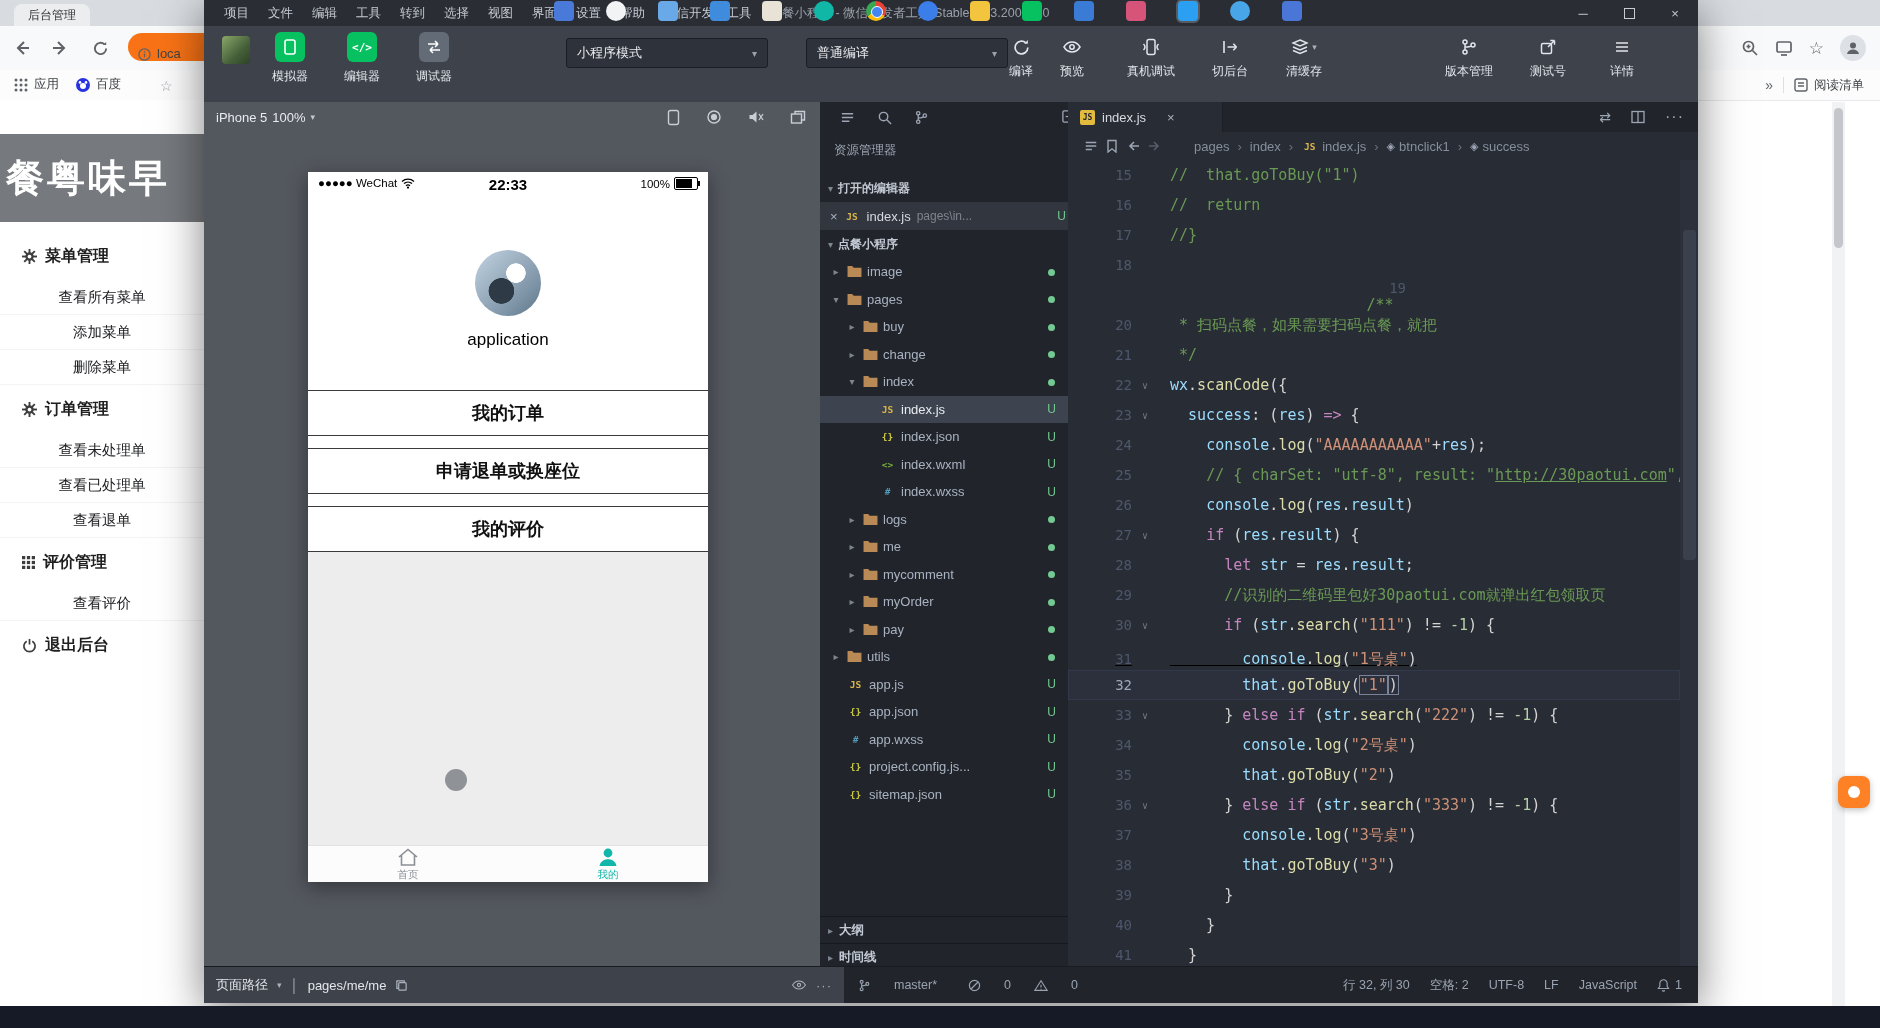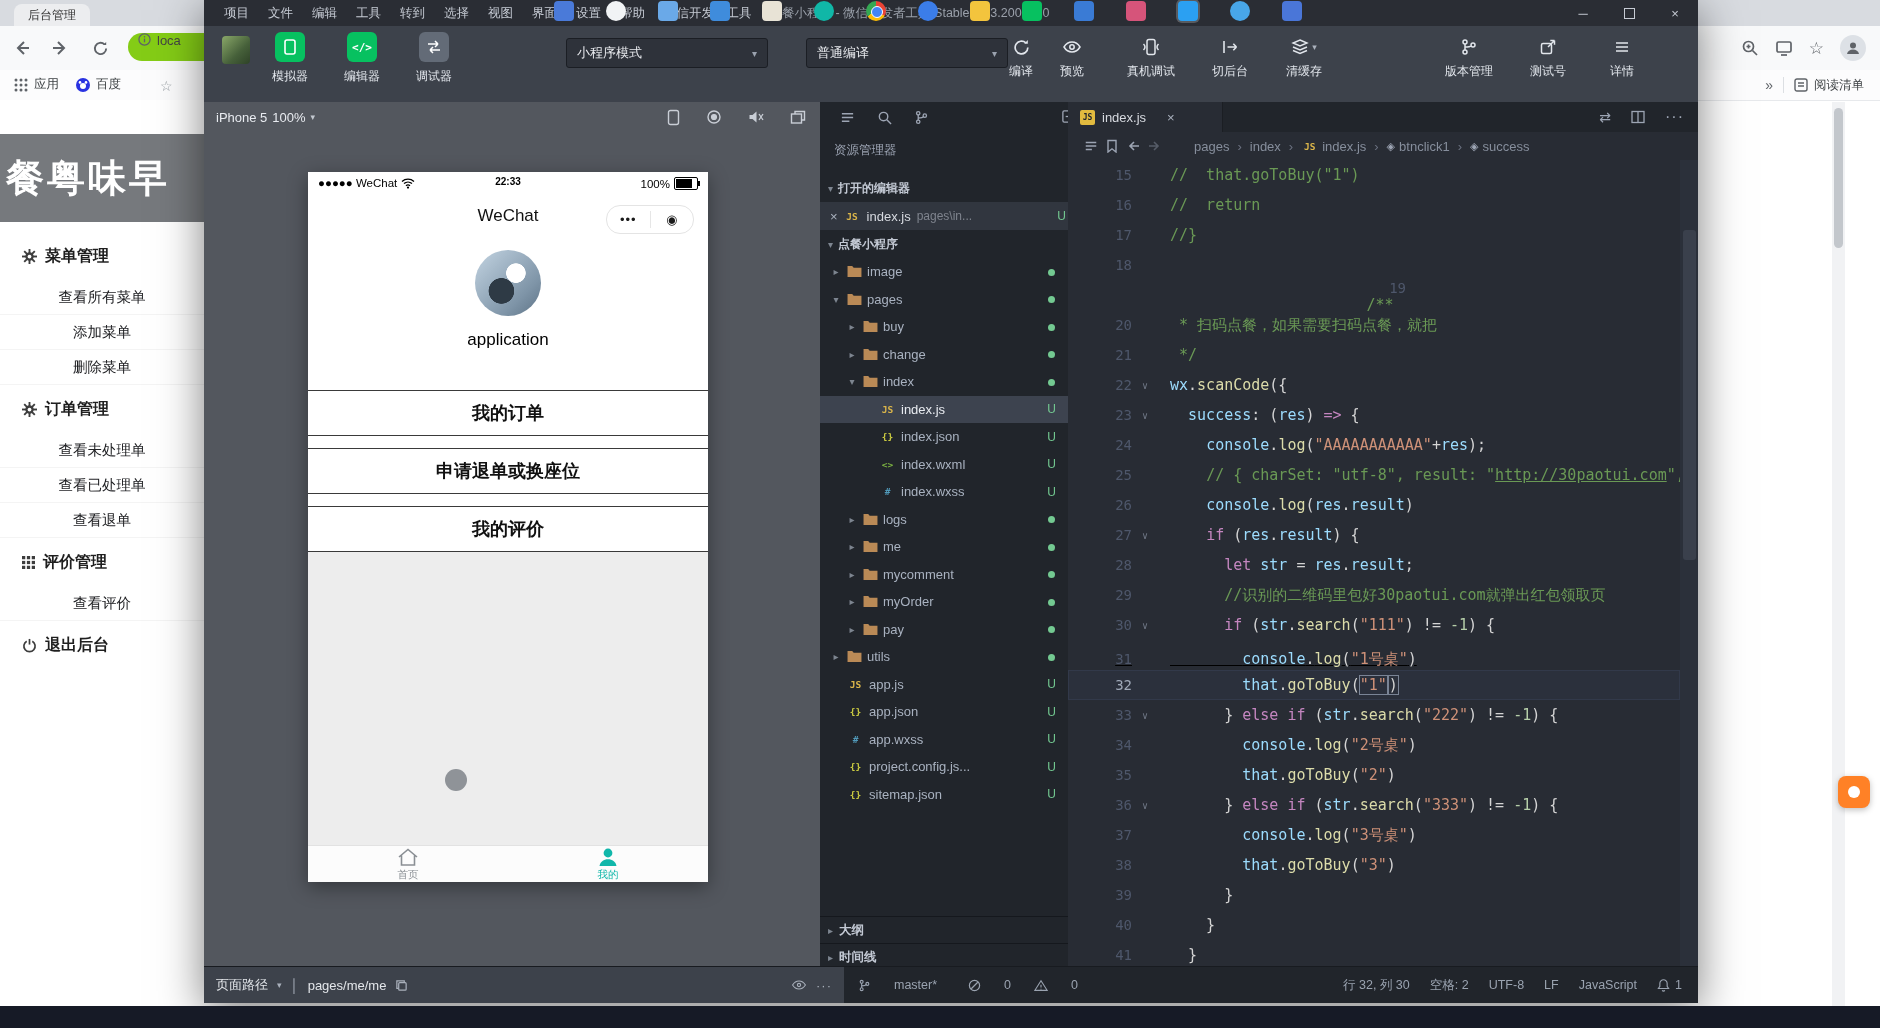--- a/index.html
+++ b/index.html
@@ -7,22 +7,22 @@
        font-family:"Liberation Sans","DejaVu Sans",sans-serif;-webkit-font-smoothing:antialiased}
   .abs{position:absolute}
   svg{display:block}
 
   
   #b-tabs{left:0;top:0;width:1880px;height:26px;background:#d8dbe0}
   #b-tab{left:14px;top:4px;height:22px;padding:0 14px;background:#ecedef;border-radius:8px 8px 0 0;
          font-size:12px;color:#333;display:flex;align-items:center}
   #b-toolbar{left:0;top:26px;width:1880px;height:44px;background:#f8f9fa;border-bottom:1px solid #e4e6e9}
   .nav-ic{top:36px;width:24px;height:24px;display:flex;align-items:center;justify-content:center}
-  #addr{left:128px;top:33px;width:110px;height:28px;background:#84cc16;border-radius:14px;display:flex;
-        align-items:flex-start;padding:0 10px;gap:6px;font-size:13px;color:#444}
+  #addr{left:128px;top:33px;width:110px;height:28px;background:#f97316;border-radius:14px;display:flex;
+        align-items:flex-end;padding:0 10px;gap:6px;font-size:13px;color:#444}
   #b-bm{left:0;top:70px;width:1880px;height:30px;background:#fcfcfd;border-bottom:1px solid #e7e9ec}
   .bm-item{display:flex;align-items:center;gap:6px;font-size:12.5px;color:#3c4043}
   #br-right-icons{right:0;top:26px;height:44px;display:flex;align-items:center;gap:16px;padding-right:14px}
   #bm-right{right:0;top:70px;height:30px;display:flex;align-items:center;gap:10px;padding-right:0}
   #b-scroll{left:1832px;top:102px;width:13px;height:904px;background:#f1f2f4}
   #b-thumb{left:1834px;top:108px;width:9px;height:140px;background:#c3c7cc;border-radius:5px}
   #float-widget{left:1838px;top:776px;width:32px;height:32px;border-radius:8px;background:#ff8126;
         box-shadow:0 2px 6px rgba(0,0,0,.25);display:flex;align-items:center;justify-content:center}
   #float-widget i{width:12px;height:12px;border-radius:50%;background:#fff}
 
@@ -75,21 +75,21 @@
   #sim-bar{position:absolute;left:0;top:0;width:616px;height:30px;display:flex;align-items:center;
         color:#e8ebf0;font-size:13px;padding-left:12px;gap:5px}
   #sim-bar .caret{font-size:9px;color:#c3c8d0}
   #sim-icons{position:absolute;right:14px;top:0;height:30px;display:flex;align-items:center;gap:26px}
 
   
   #phone{position:absolute;left:104px;top:70px;width:400px;height:710px;background:#fff;
         box-shadow:0 5px 18px rgba(0,0,0,.38)}
   #p-status{position:absolute;left:0;top:0;width:100%;height:24px;font-size:12px;color:#000}
   #p-carrier{position:absolute;left:10px;top:5px;display:flex;align-items:center;gap:4px;font-weight:normal;font-size:11.5px}
-  #p-time{position:absolute;left:0;top:4px;width:100%;text-align:center;font-weight:bold;font-size:10px}
+  #p-time{position:absolute;left:0;top:4px;width:100%;text-align:center;font-weight:bold;font-size:15px}
   #p-batt{position:absolute;right:10px;top:5px;display:flex;align-items:center;gap:4px;font-size:11.5px}
   .bat{width:22px;height:11px;border:1px solid #000;border-radius:2px;position:relative}
   .bat i{position:absolute;left:1px;top:1px;bottom:1px;width:16px;background:#000}
   .bat::after{content:"";position:absolute;right:-3px;top:2.5px;width:2px;height:5px;background:#000}
   #p-nav{position:absolute;left:0;top:24px;width:100%;height:44px}
   #p-nav-title{position:absolute;left:0;top:10px;width:100%;text-align:center;font-size:17px;color:#111}
   #p-capsule{position:absolute;right:14px;top:9px;width:86px;height:27px;border:1px solid #e4e4e4;
         border-radius:14px;background:#fff;display:flex;align-items:center}
   #p-capsule .half{flex:1;text-align:center;color:#1a1a1a}
   #p-capsule .div{width:1px;height:17px;background:#e6e6e6}
@@ -534,28 +534,20 @@
             </svg>
         </span>
         <span id="p-time">22:33</span>
         <span id="p-batt">
           <span>100%</span>
           <span class="bat">
               <i></i>
             </span>
         </span>
       </div>
-      <div id="p-nav">
-        <span id="p-nav-title">WeChat</span>
-        <span id="p-capsule">
-          <span class="half" style="font-size:13px;letter-spacing:1px">•••</span>
-          <span class="div"></span>
-          <span class="half" style="font-size:13px">◉</span>
-        </span>
-      </div>
       <div id="p-avatar" style="background:
              radial-gradient(circle at 62% 35%, #ffffff 0 16%, rgba(255,255,255,0) 17%),
              radial-gradient(circle at 40% 62%, #2e3a45 0 22%, rgba(0,0,0,0) 23%),
              linear-gradient(135deg,#c3d4e2,#7f95a8 70%,#5d7386)"></div>
       <div id="p-app-label">application</div>
       <div id="p-rows">
           <div class="phone-row">我的订单</div>
           <div class="phone-row">申请退单或换座位</div>
           <div class="phone-row">我的评价</div>
         </div>

